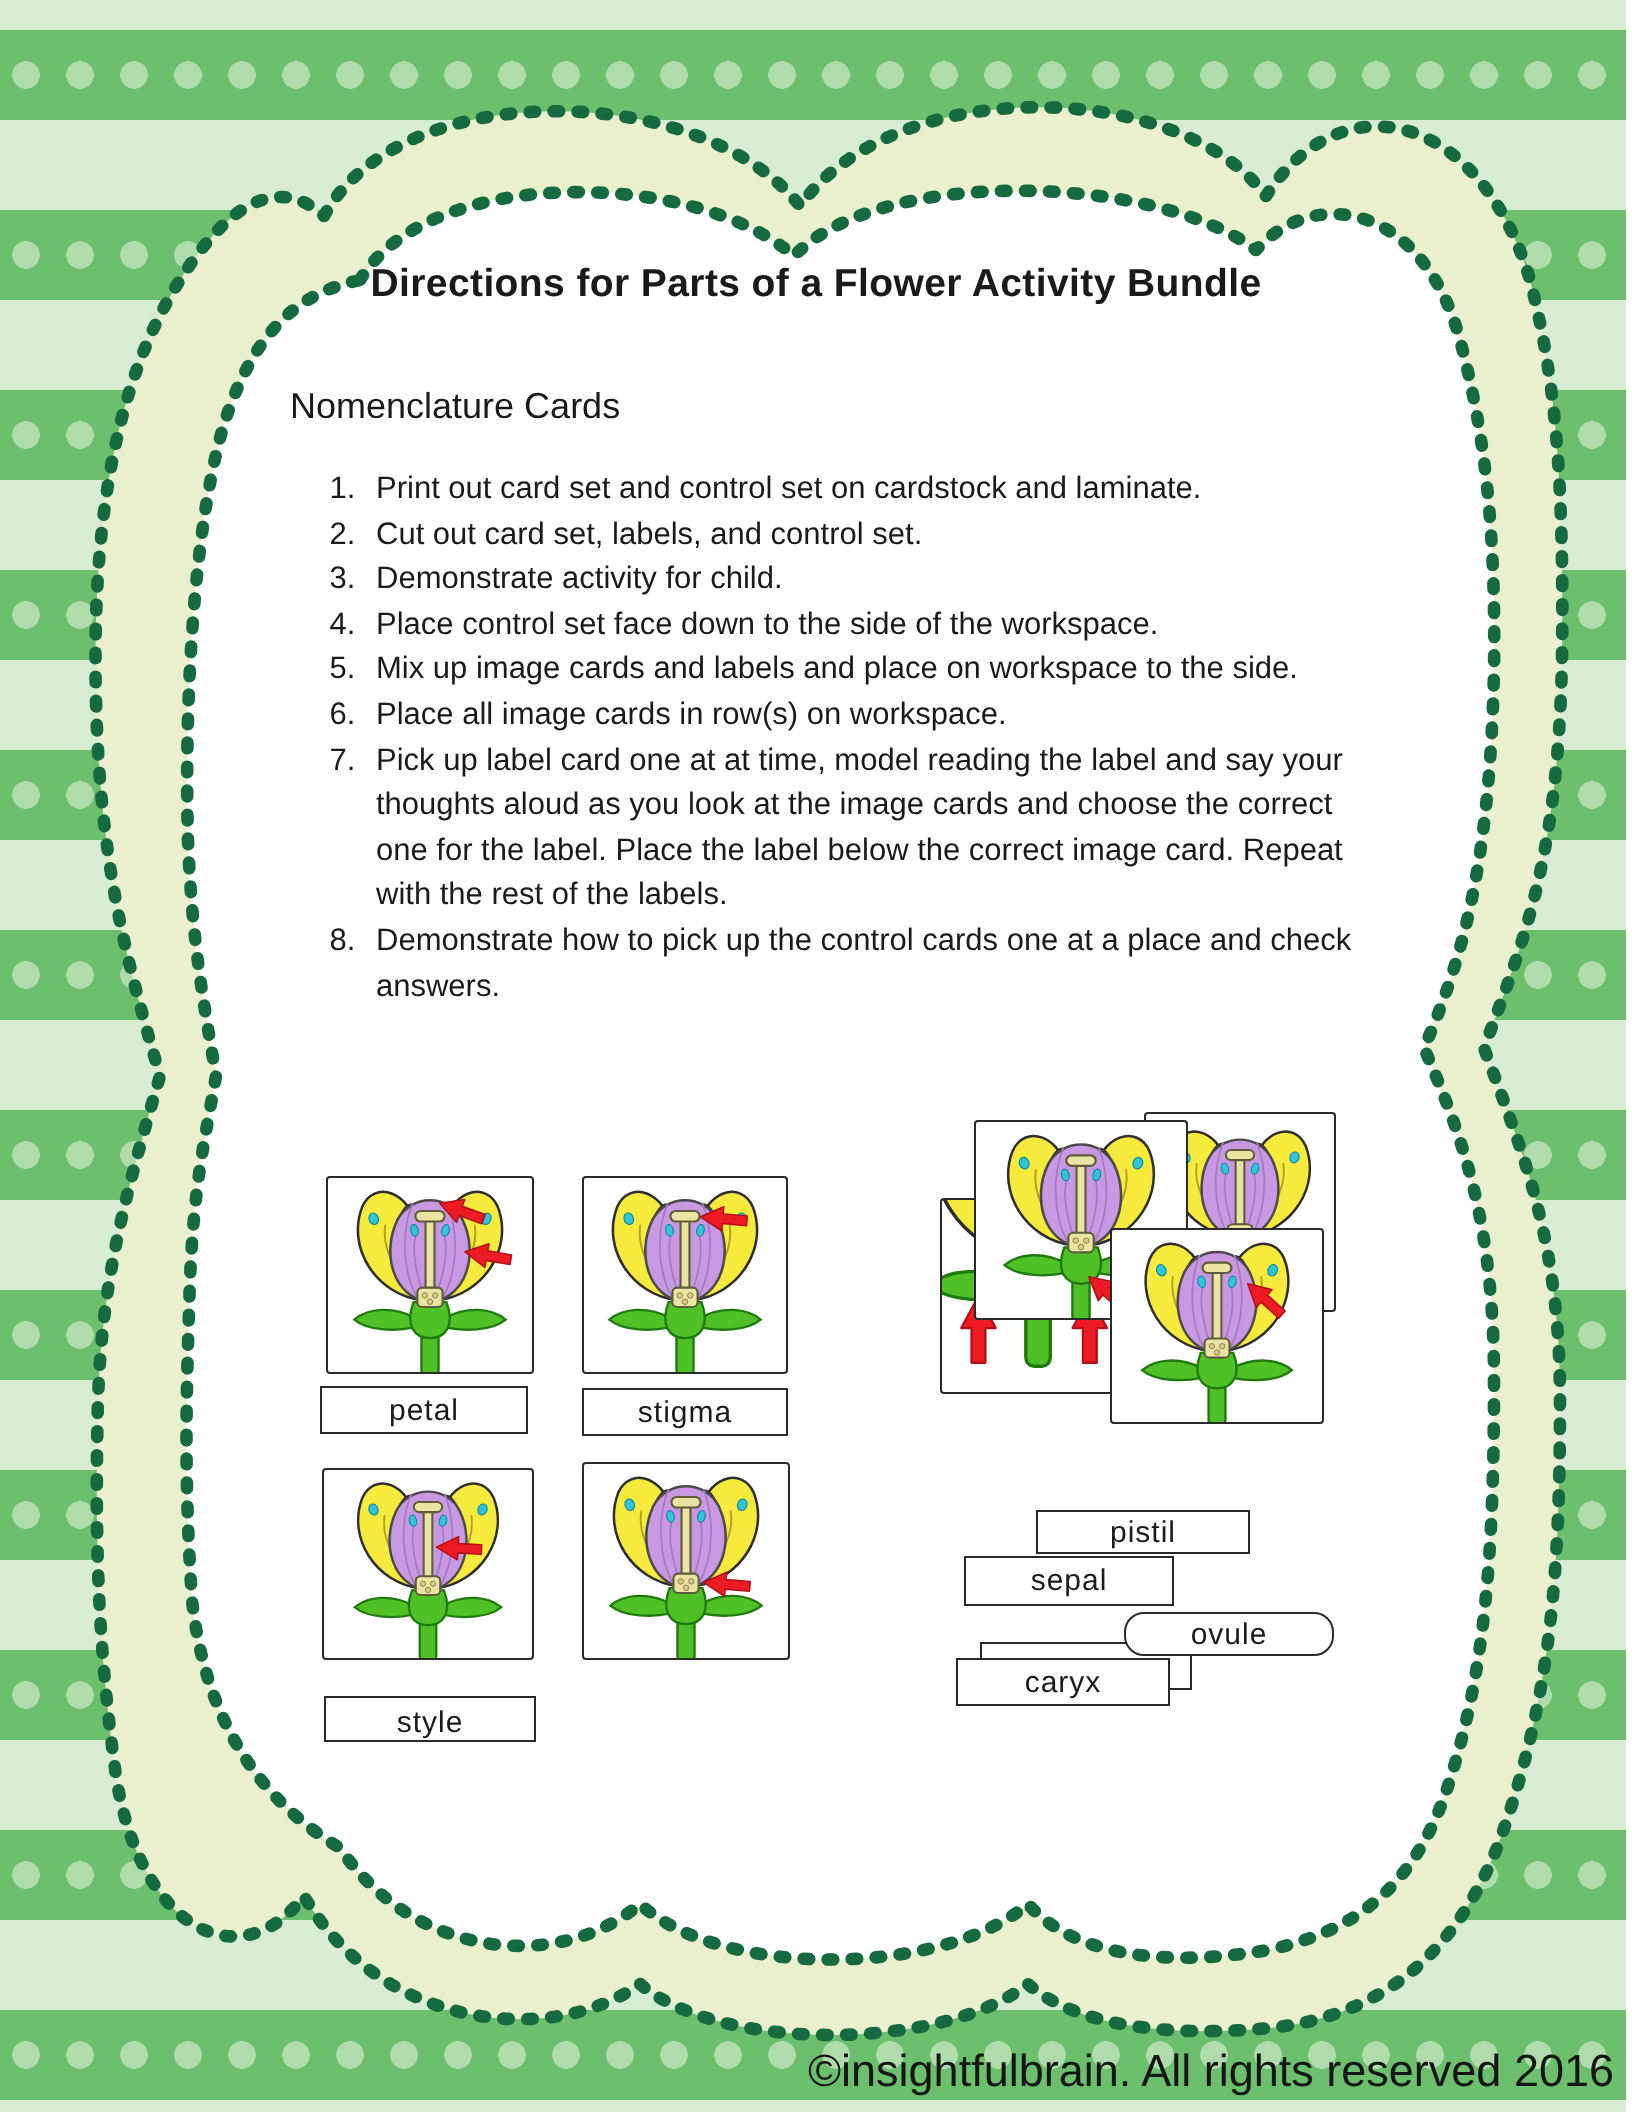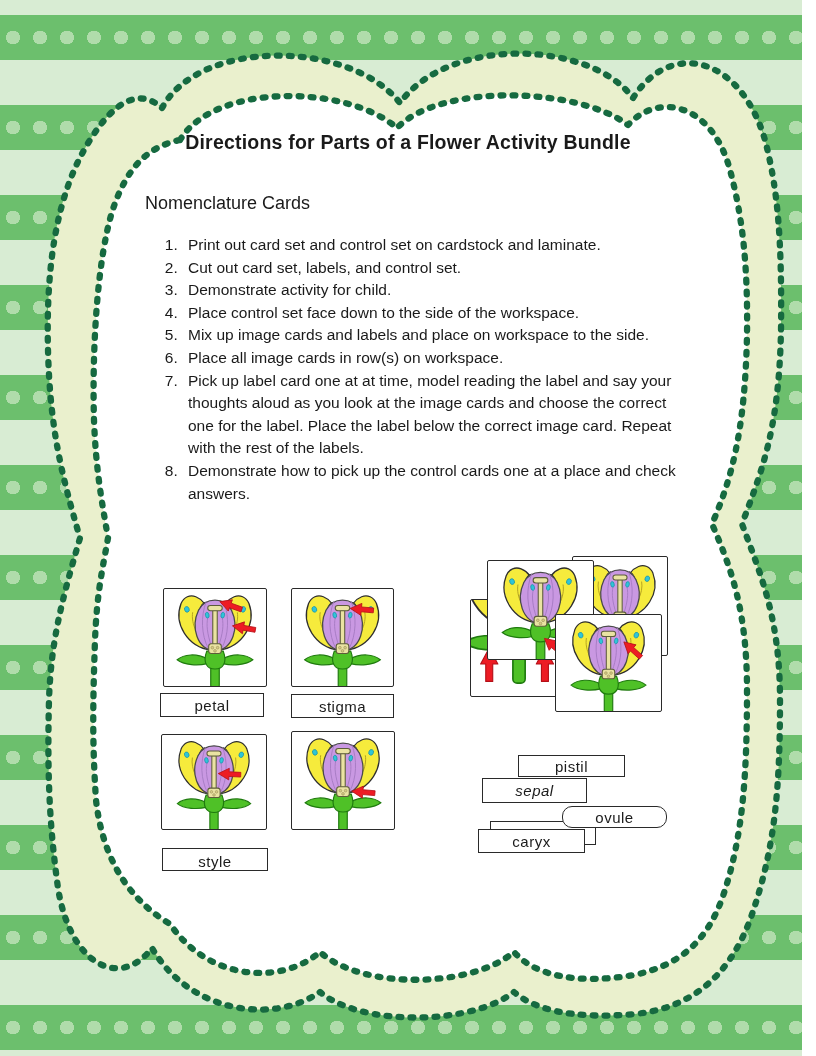--- a/index.html
+++ b/index.html
@@ -1,18 +1,18 @@
 <!DOCTYPE html>
 <html><head>
 <meta charset="utf-8">
 <style>
   html,body{margin:0;padding:0;}
   body{width:816px;height:1056px;overflow:hidden;background:#fff;
        font-family:"Liberation Sans",sans-serif;}
-  #page{position:relative;width:802px;height:1056px;}
+  #page{position:relative;width:802px;height:1056px;padding-left:11px;}
 
   
   .bg{position:absolute;inset:0;
       background-color:#d8ecd3;
       background-image:
         radial-gradient(circle 7px at 13px 37.5px, #b0dcab 97%, rgba(176,220,171,0) 100%),
         linear-gradient(180deg,#d8ecd3 0 15px,#6cbf6d 15px 60px,#d8ecd3 60px 90px);
       background-size:27px 90px,816px 90px;
       background-repeat:repeat,repeat-y;}
 
@@ -231,25 +231,26 @@
       <g>
           <use href="#red-arrow-shape" transform="translate(66,28) rotate(42) translate(0,-7)"></use>
         </g>
     </svg>
   </div>
 
   
   <div class="tag" style="left:518px;top:755px;width:107px;height:22px;">
     <span>pistil</span>
   </div>
-  <div class="tag" style="left:482px;top:778px;width:105px;height:25px;font-style:italic;">
+  <div class="tag" style="left:482px;top:778px;width:105px;height:25px;">
     <span>sepal</span>
   </div>
   <div class="tag" style="left:490px;top:821px;width:106px;height:24px;"></div>
   <div class="tag" style="left:562px;top:806px;width:105px;height:22px;border-radius:10px;">
     <span>ovule</span>
   </div>
   <div class="tag" style="left:478px;top:829px;width:107px;height:24px;">
     <span>caryx</span>
   </div>
 
+  <div class="copyright">©insightfulbrain. All rights reserved 2016</div>
 
 </div>
 
 </body></html>

